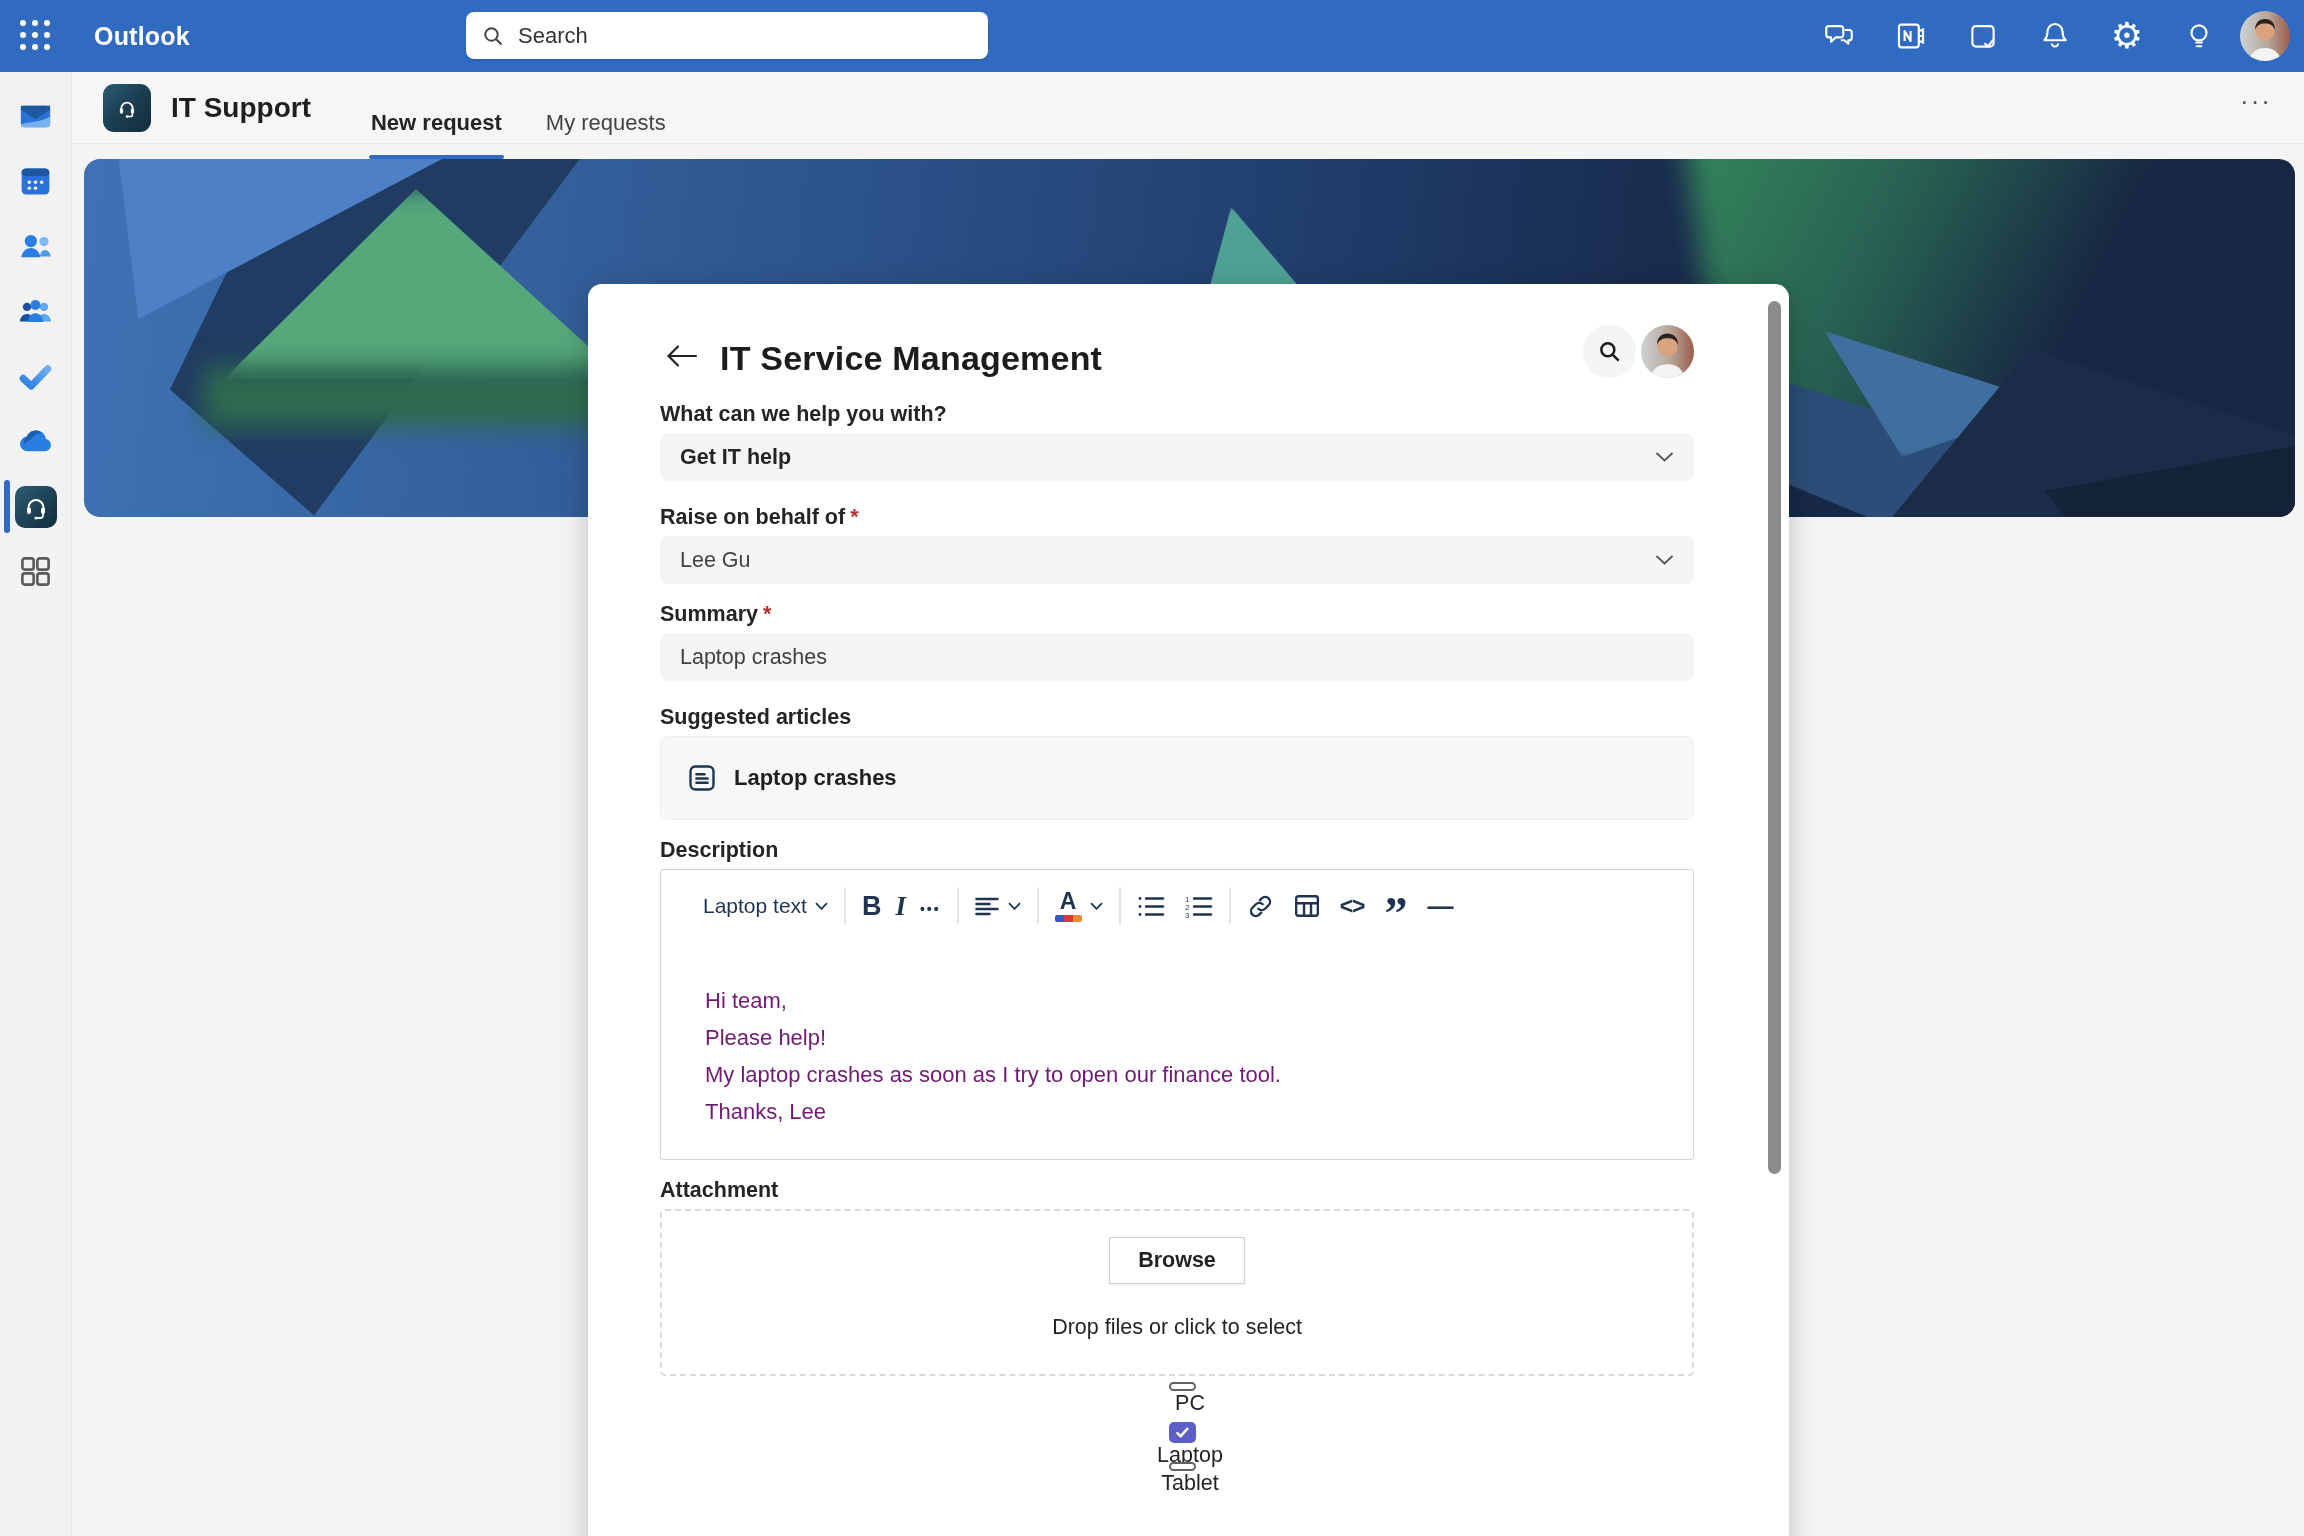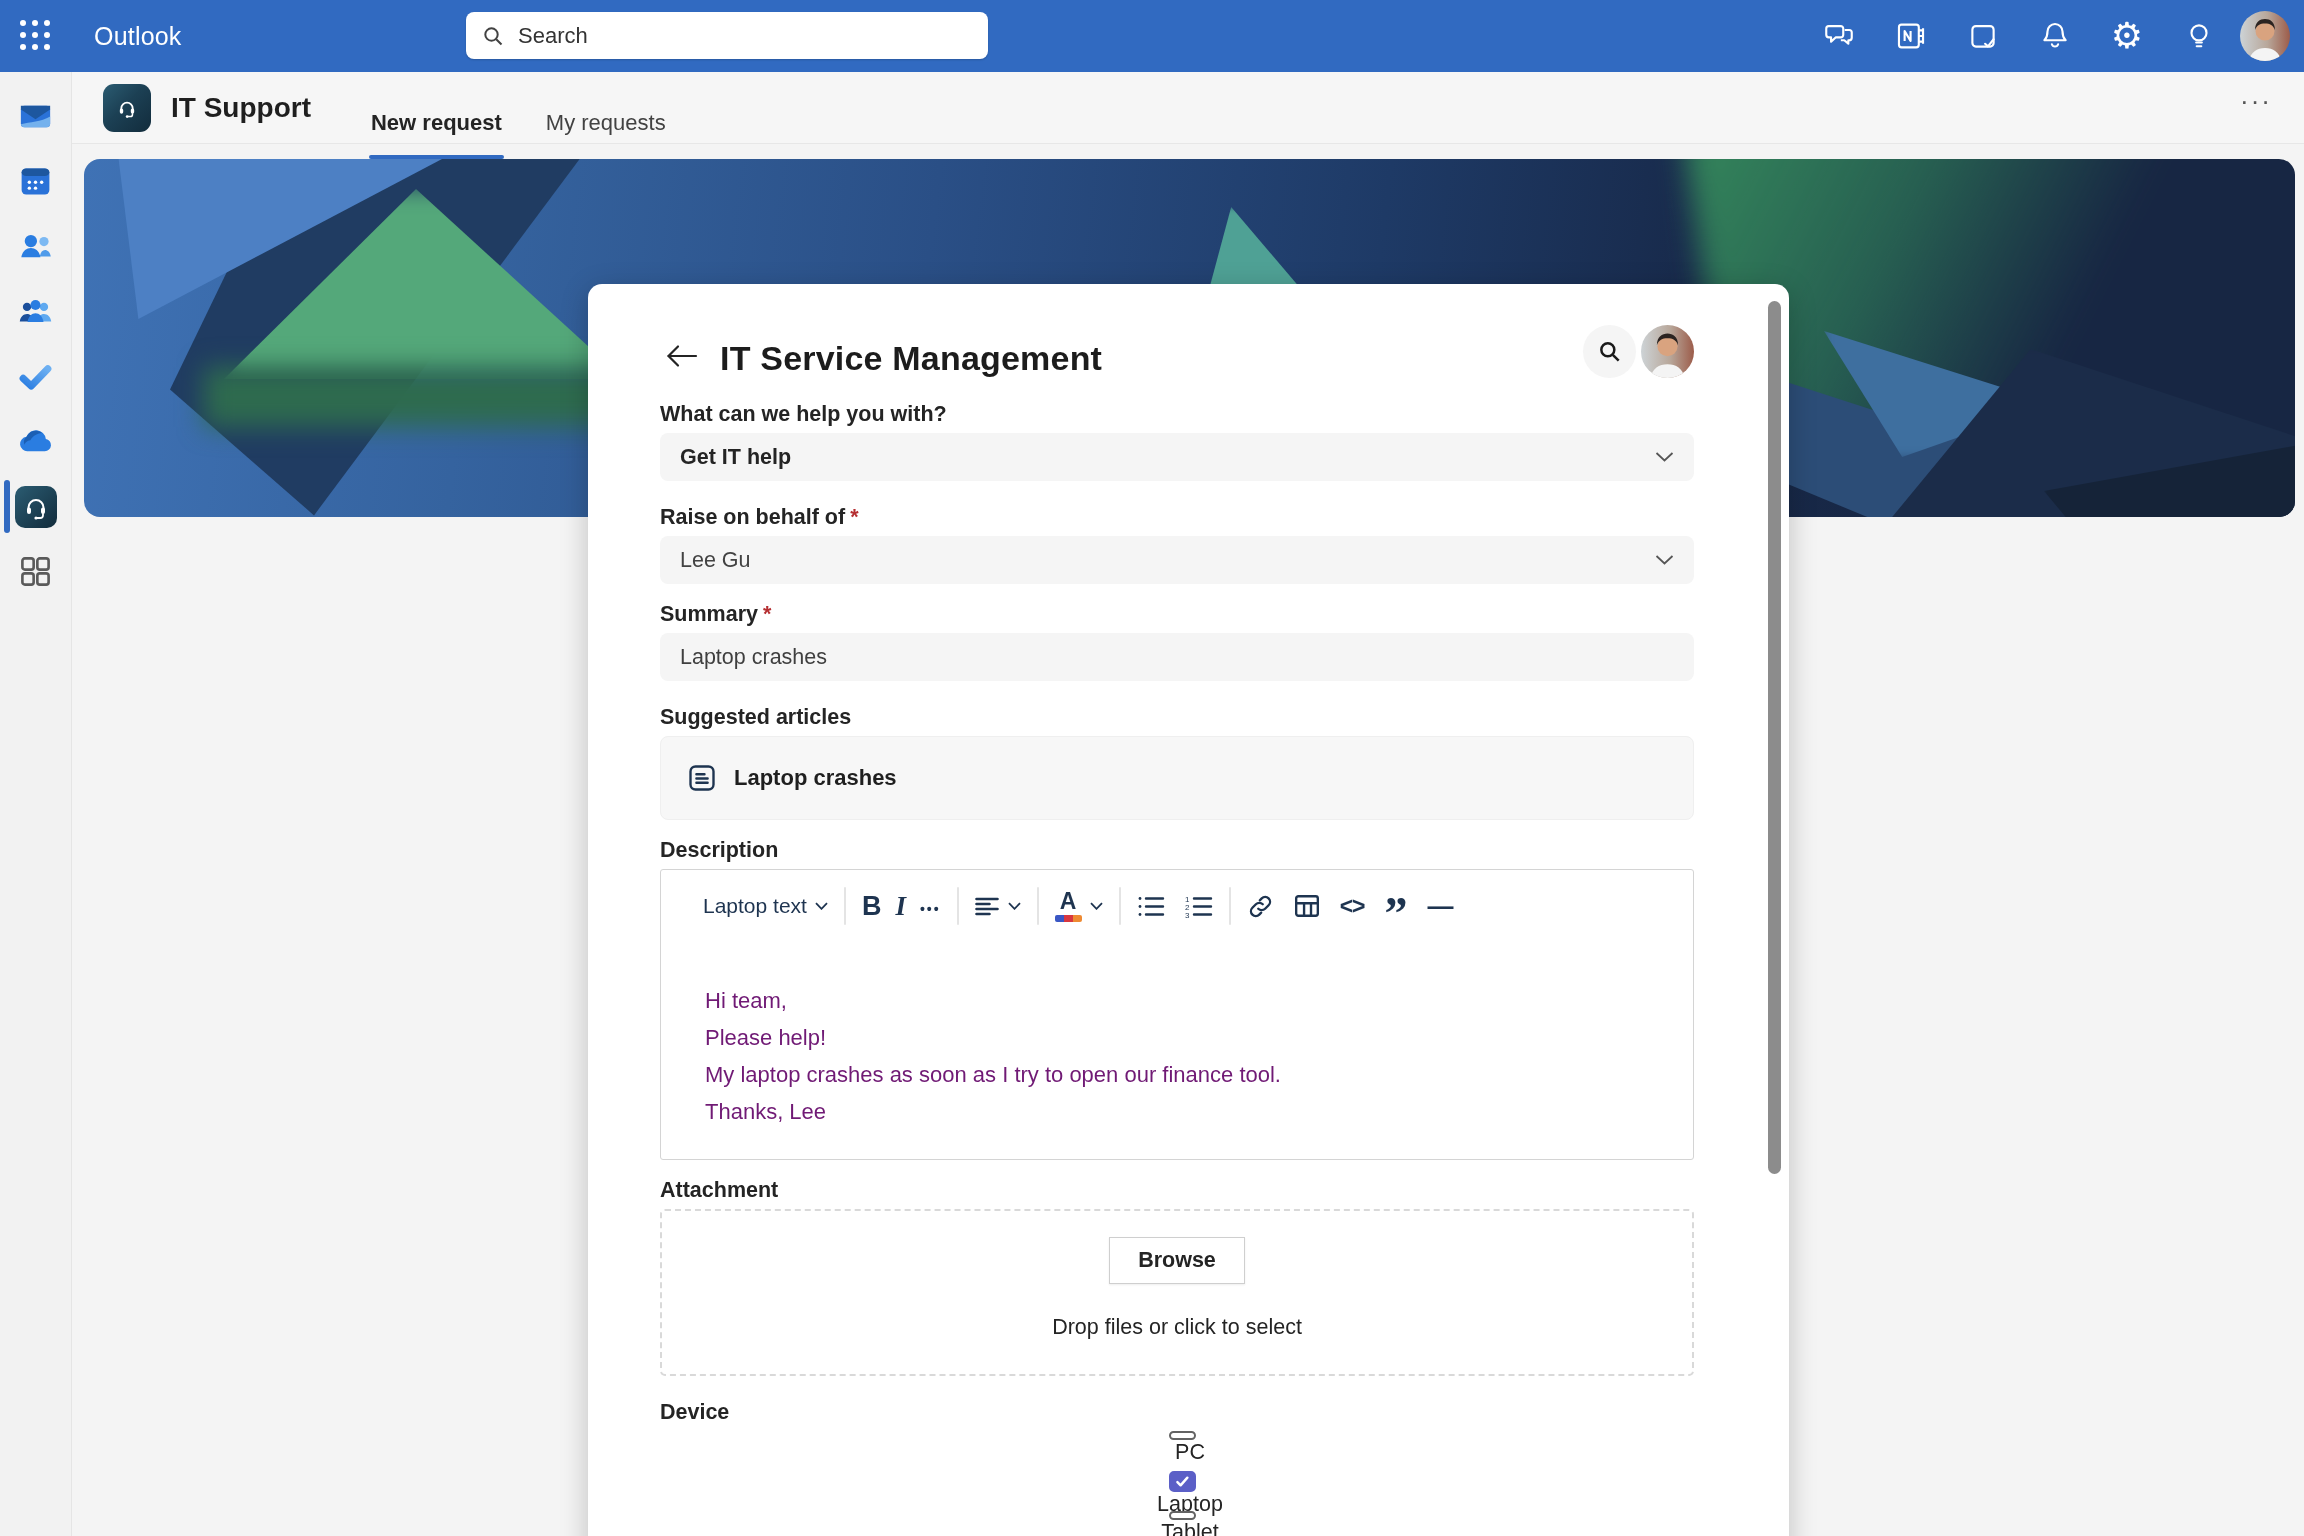--- a/index.html
+++ b/index.html
@@ -5,21 +5,21 @@
   * { margin:0; padding:0; box-sizing:border-box; }
   html,body { width:2304px; height:1536px; overflow:hidden; }
   body { font-family:"Liberation Sans","DejaVu Sans",sans-serif; background:#f4f4f4; color:#242424; }
   .screen { position:relative; width:2304px; height:1536px; }
 
   
   .topbar { position:relative; height:72px; background:#316ac1; display:flex; align-items:center; }
   .waffle { width:72px; height:72px; background:transparent; border:none; cursor:pointer; display:flex; align-items:center; justify-content:center; }
   .waffle .dots { display:grid; grid-template-columns:repeat(3,8px); grid-template-rows:repeat(3,8px); gap:4px; }
   .waffle .dots i { width:6px; height:6px; border-radius:50%; background:#fff; }
-  .brand { color:#fff; font-size:25px; font-weight:400; margin-left:22px; letter-spacing:.2px; }
+  .brand { color:#fff; font-size:25px; font-weight:700; margin-left:22px; letter-spacing:.2px; }
   .searchbox { position:absolute; left:466px; top:12px; width:522px; height:47px; background:#fff; border-radius:8px; display:flex; align-items:center; padding:0 16px; box-shadow:0 1px 2px rgba(0,0,0,.18); }
   .searchbox svg { flex:0 0 auto; }
   .searchbox input { border:none; outline:none; font-family:inherit; font-size:22px; color:#242424; margin-left:14px; width:100%; background:transparent; }
   .searchbox input::placeholder { color:#333; opacity:1; }
   .topbar-right { position:absolute; right:14px; top:0; height:72px; display:flex; align-items:center; gap:10px; }
   .tb-btn { width:62px; height:62px; border:none; background:transparent; display:flex; align-items:center; justify-content:center; cursor:pointer; }
   .tb-btn svg { display:block; }
   .gear-glyph { color:#fff; font-size:36px; line-height:1; font-family:"DejaVu Sans",sans-serif; }
   .avatar { width:50px; height:50px; border-radius:50%; overflow:hidden; border:none; padding:0; cursor:pointer; background:transparent; }
 
@@ -451,21 +451,20 @@
               <p>Thanks, Lee</p>
             </div>
           </div>
 
           <div class="f-label tight"><span>Attachment</span></div>
           <div class="dropzone">
             <button class="browse-btn">Browse</button>
             <div class="drop-text">Drop files or click to select</div>
           </div>
 
-          <div class="f-label"><span>Device</span></div>
           <div class="chk-row">
             <span class="checkbox">
               
             </span>
             <span class="chk-label">PC</span>
           </div>
           <div class="chk-row">
             <span class="checkbox checked">
               <svg width="17" height="17" viewBox="0 0 16 16" fill="none" stroke="#fff" stroke-width="2.3" stroke-linecap="round" stroke-linejoin="round">
                   <path d="M3.2 8.6l3 3 6.4-7.2"></path>

